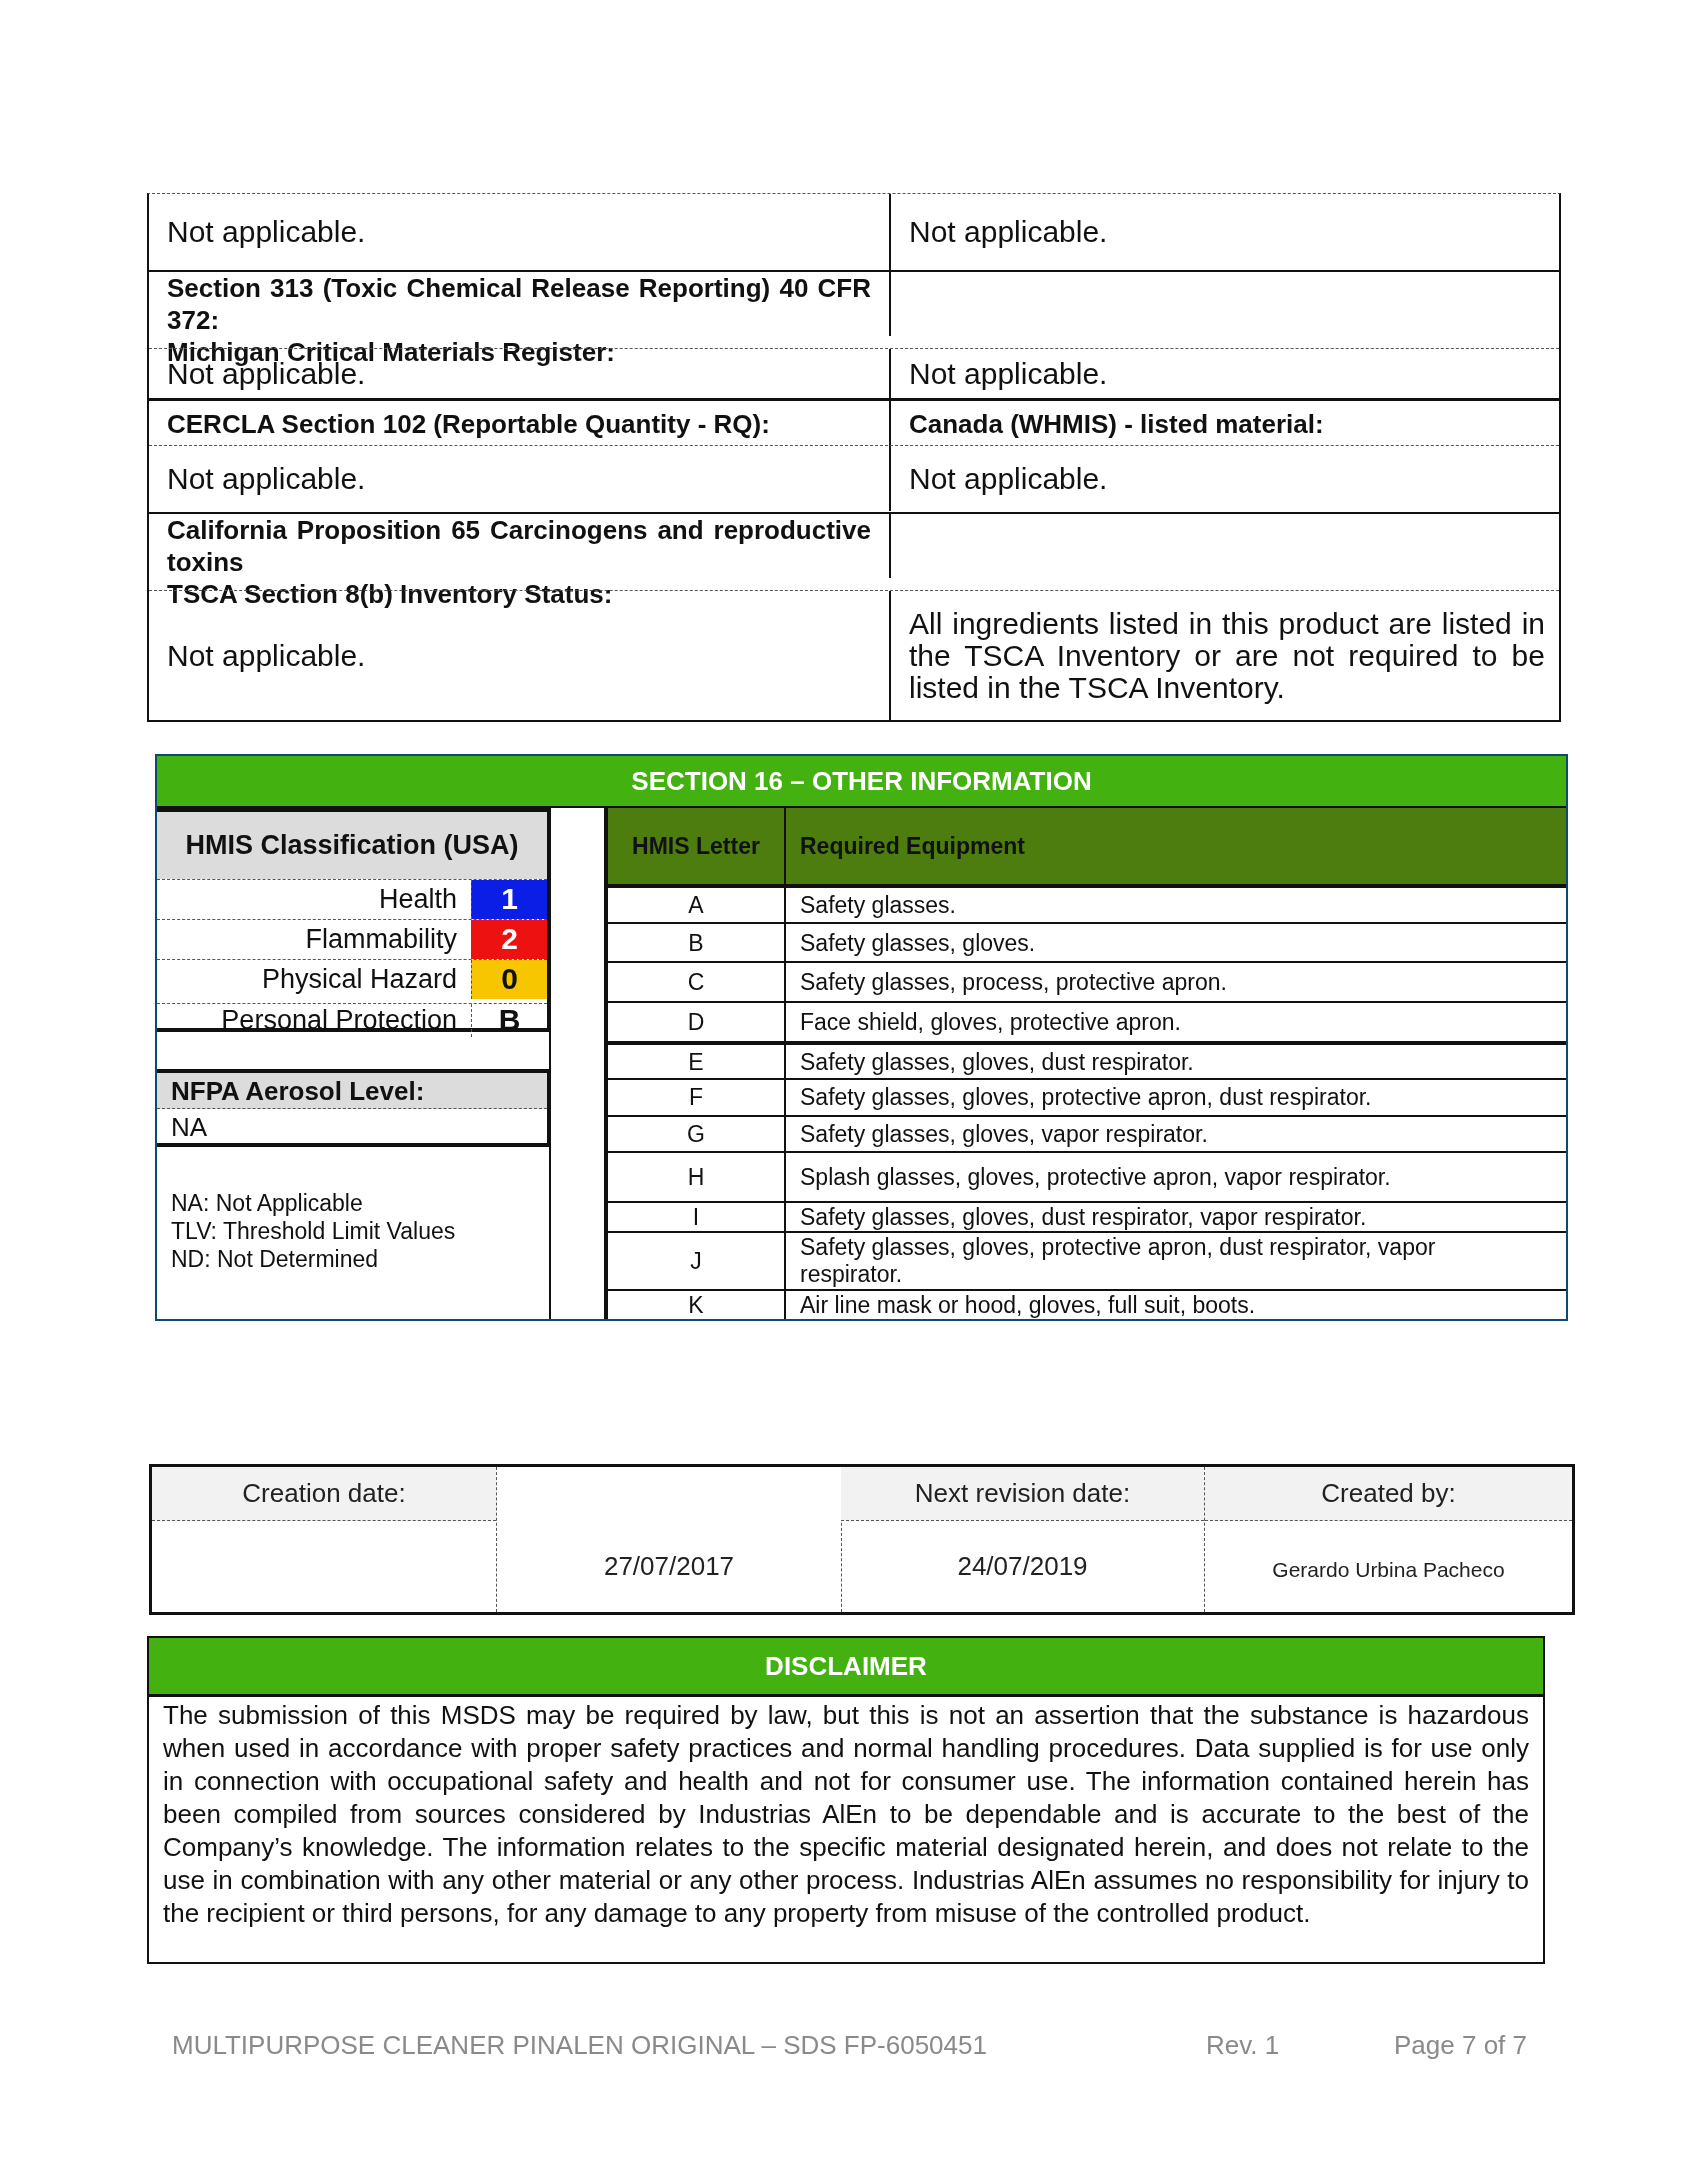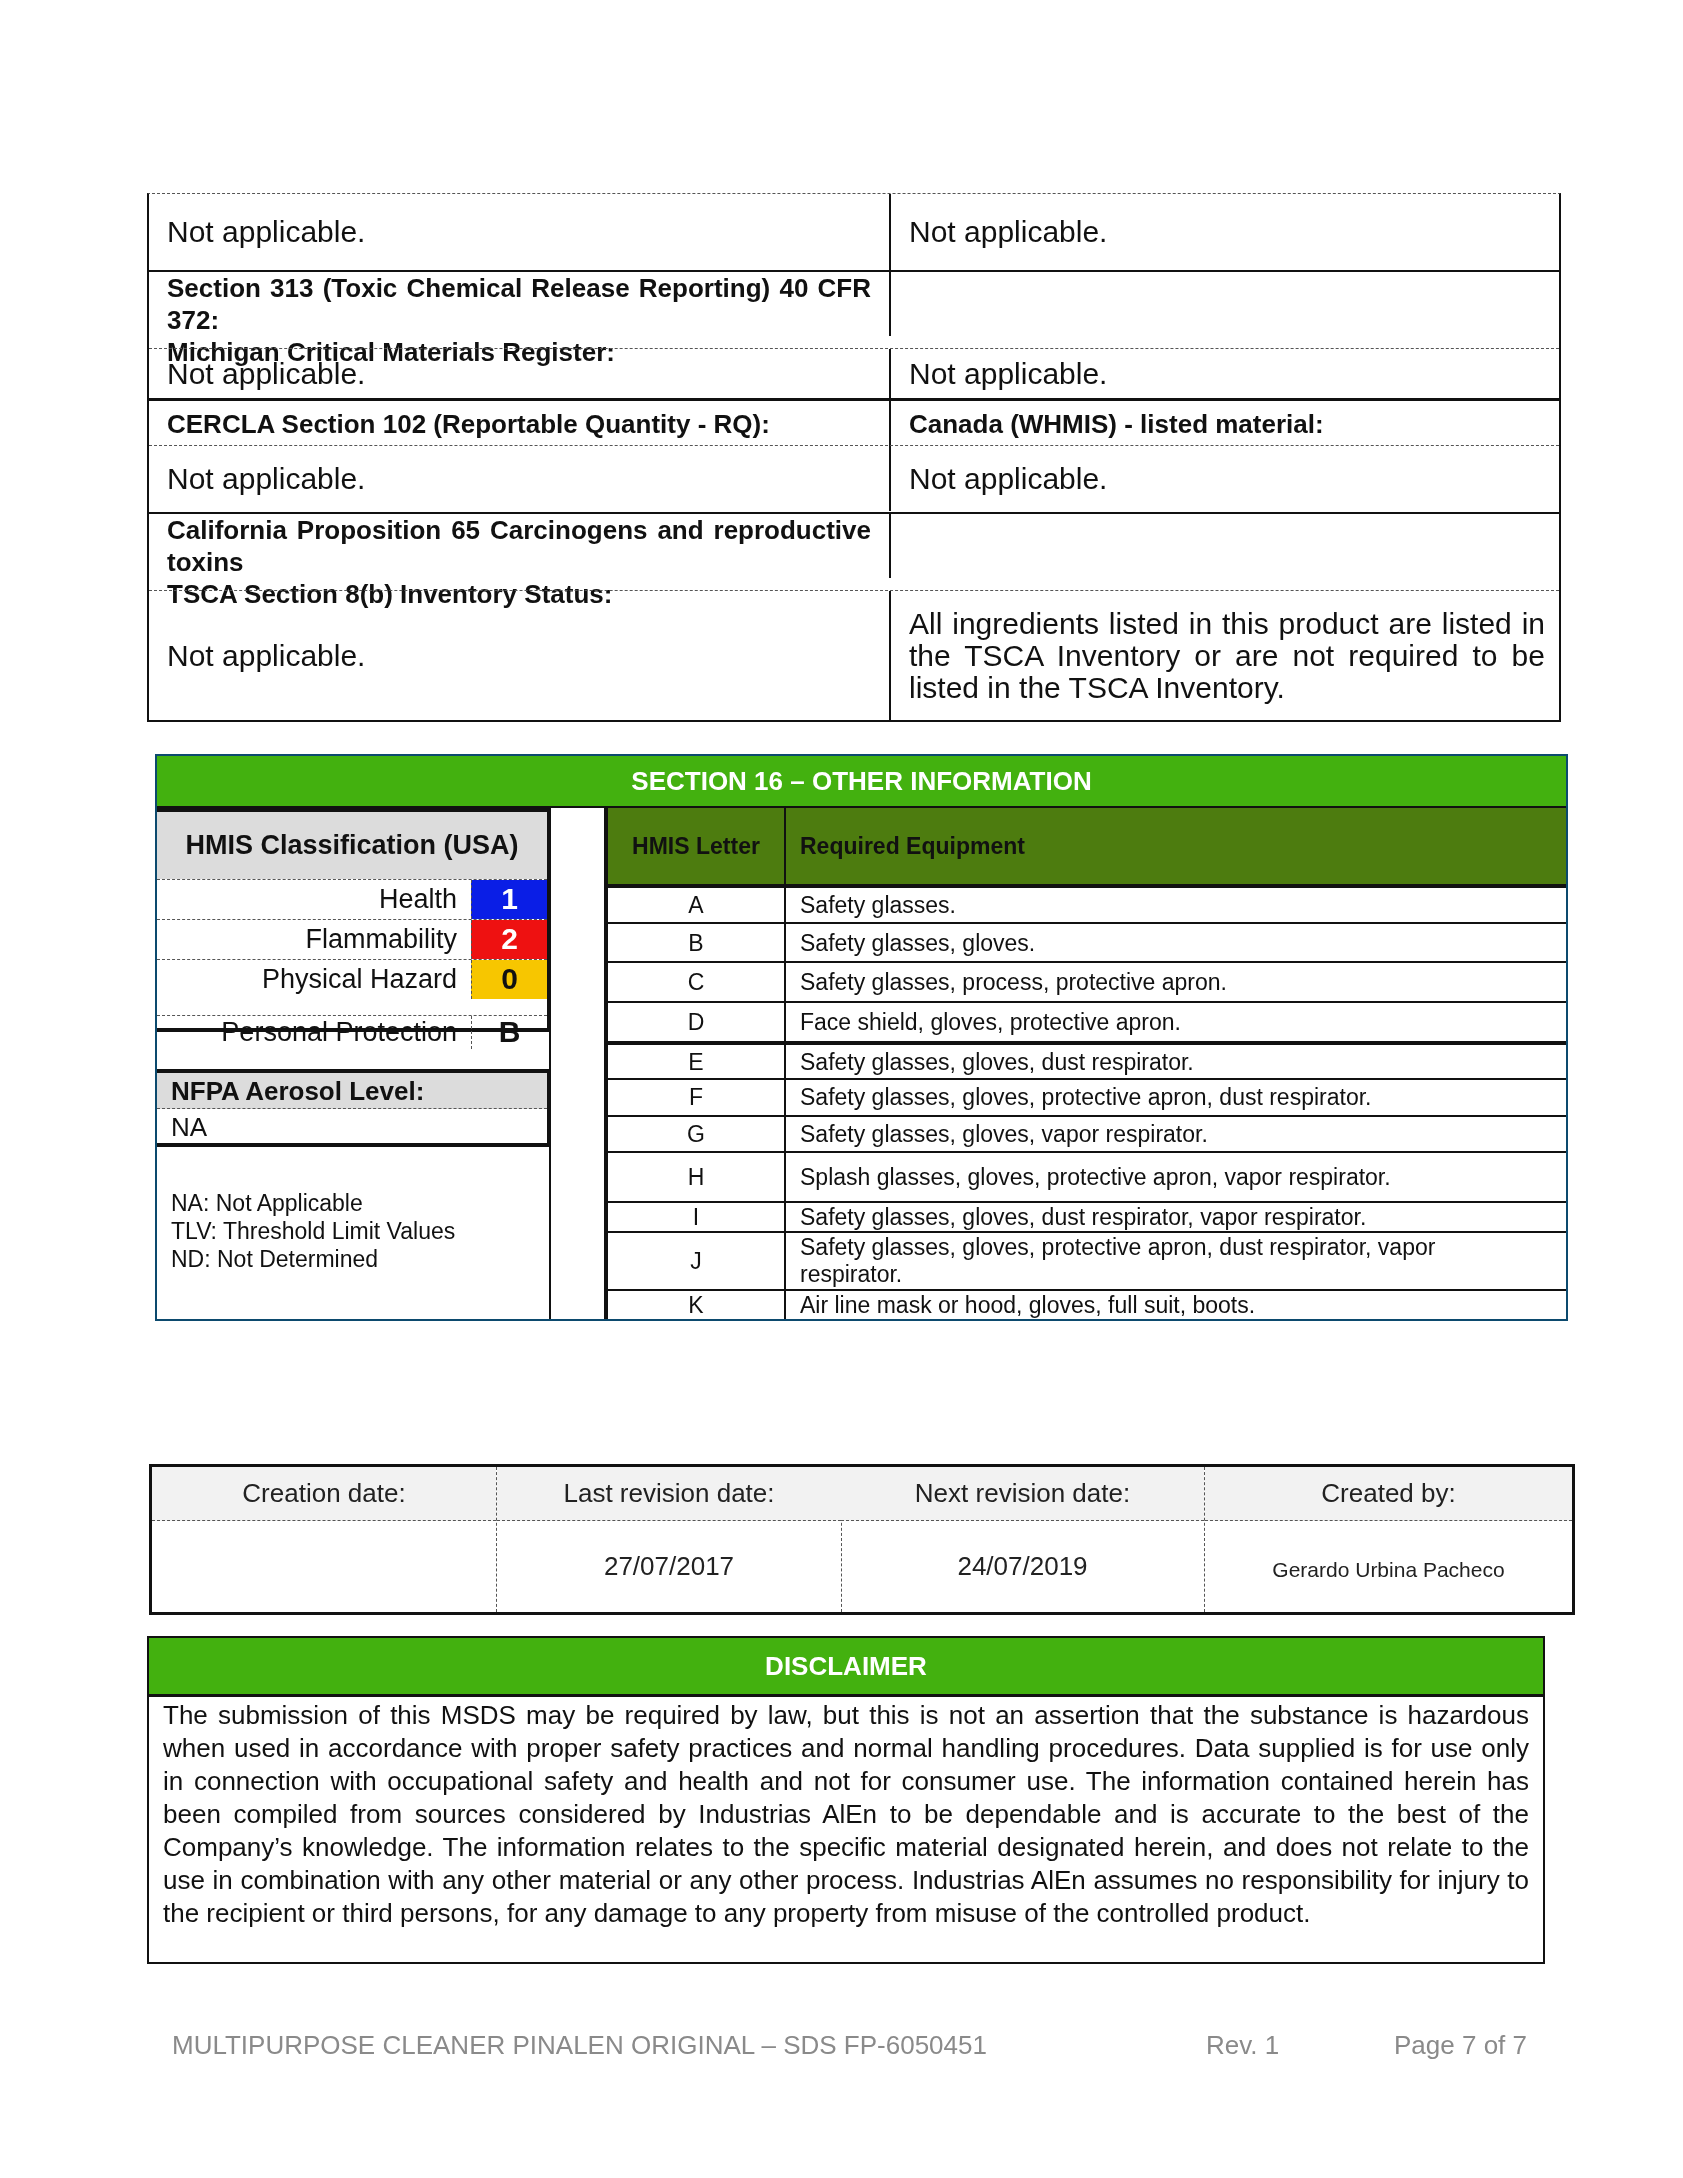--- a/index.html
+++ b/index.html
@@ -127,21 +127,21 @@
       <div class="hmis-val" style="background:#0a1ee6;color:#fff;">1</div>
     </div>
     <div class="hmis-row" style="top:107px;">
       <div class="hmis-label">Flammability</div>
       <div class="hmis-val" style="background:#ee1111;color:#fff;">2</div>
     </div>
     <div class="hmis-row" style="top:147px;">
       <div class="hmis-label">Physical Hazard</div>
       <div class="hmis-val" style="background:#f7c600;color:#111;">0</div>
     </div>
-    <div class="hmis-row" style="top:203px;height:34px;">
+    <div class="hmis-row" style="top:191px;height:34px;">
       <div class="hmis-label" style="line-height:32px;">Personal Protection</div>
       <div class="hmis-val" style="line-height:32px;">B</div>
     </div>
   </div>
 
   <div id="hmis-spacer" class="abs"></div>
 
   <div id="legend-box" class="abs">
     <div id="legend-text" class="abs">
       <div>NA: Not Applicable</div>
@@ -208,21 +208,20 @@
     </div>
   </div>
 </div>
 
 <div id="dates" class="abs">
   <div class="d-col" style="left:0;width:345px;">
     <div class="d-head">Creation date:</div>
     <div class="d-val"></div>
   </div>
   <div class="d-col" style="left:345px;width:345px;">
-    <div class="d-head">Last revision date:</div>
     <div class="d-val">27/07/2017</div>
   </div>
   <div class="d-col" style="left:689px;width:364px;">
     <div class="d-head">Next revision date:</div>
     <div class="d-val">24/07/2019</div>
   </div>
   <div class="d-col" style="left:1053px;right:0;border-right:none;">
     <div class="d-head">Created by:</div>
     <div class="d-val small">Gerardo Urbina Pacheco</div>
   </div>

